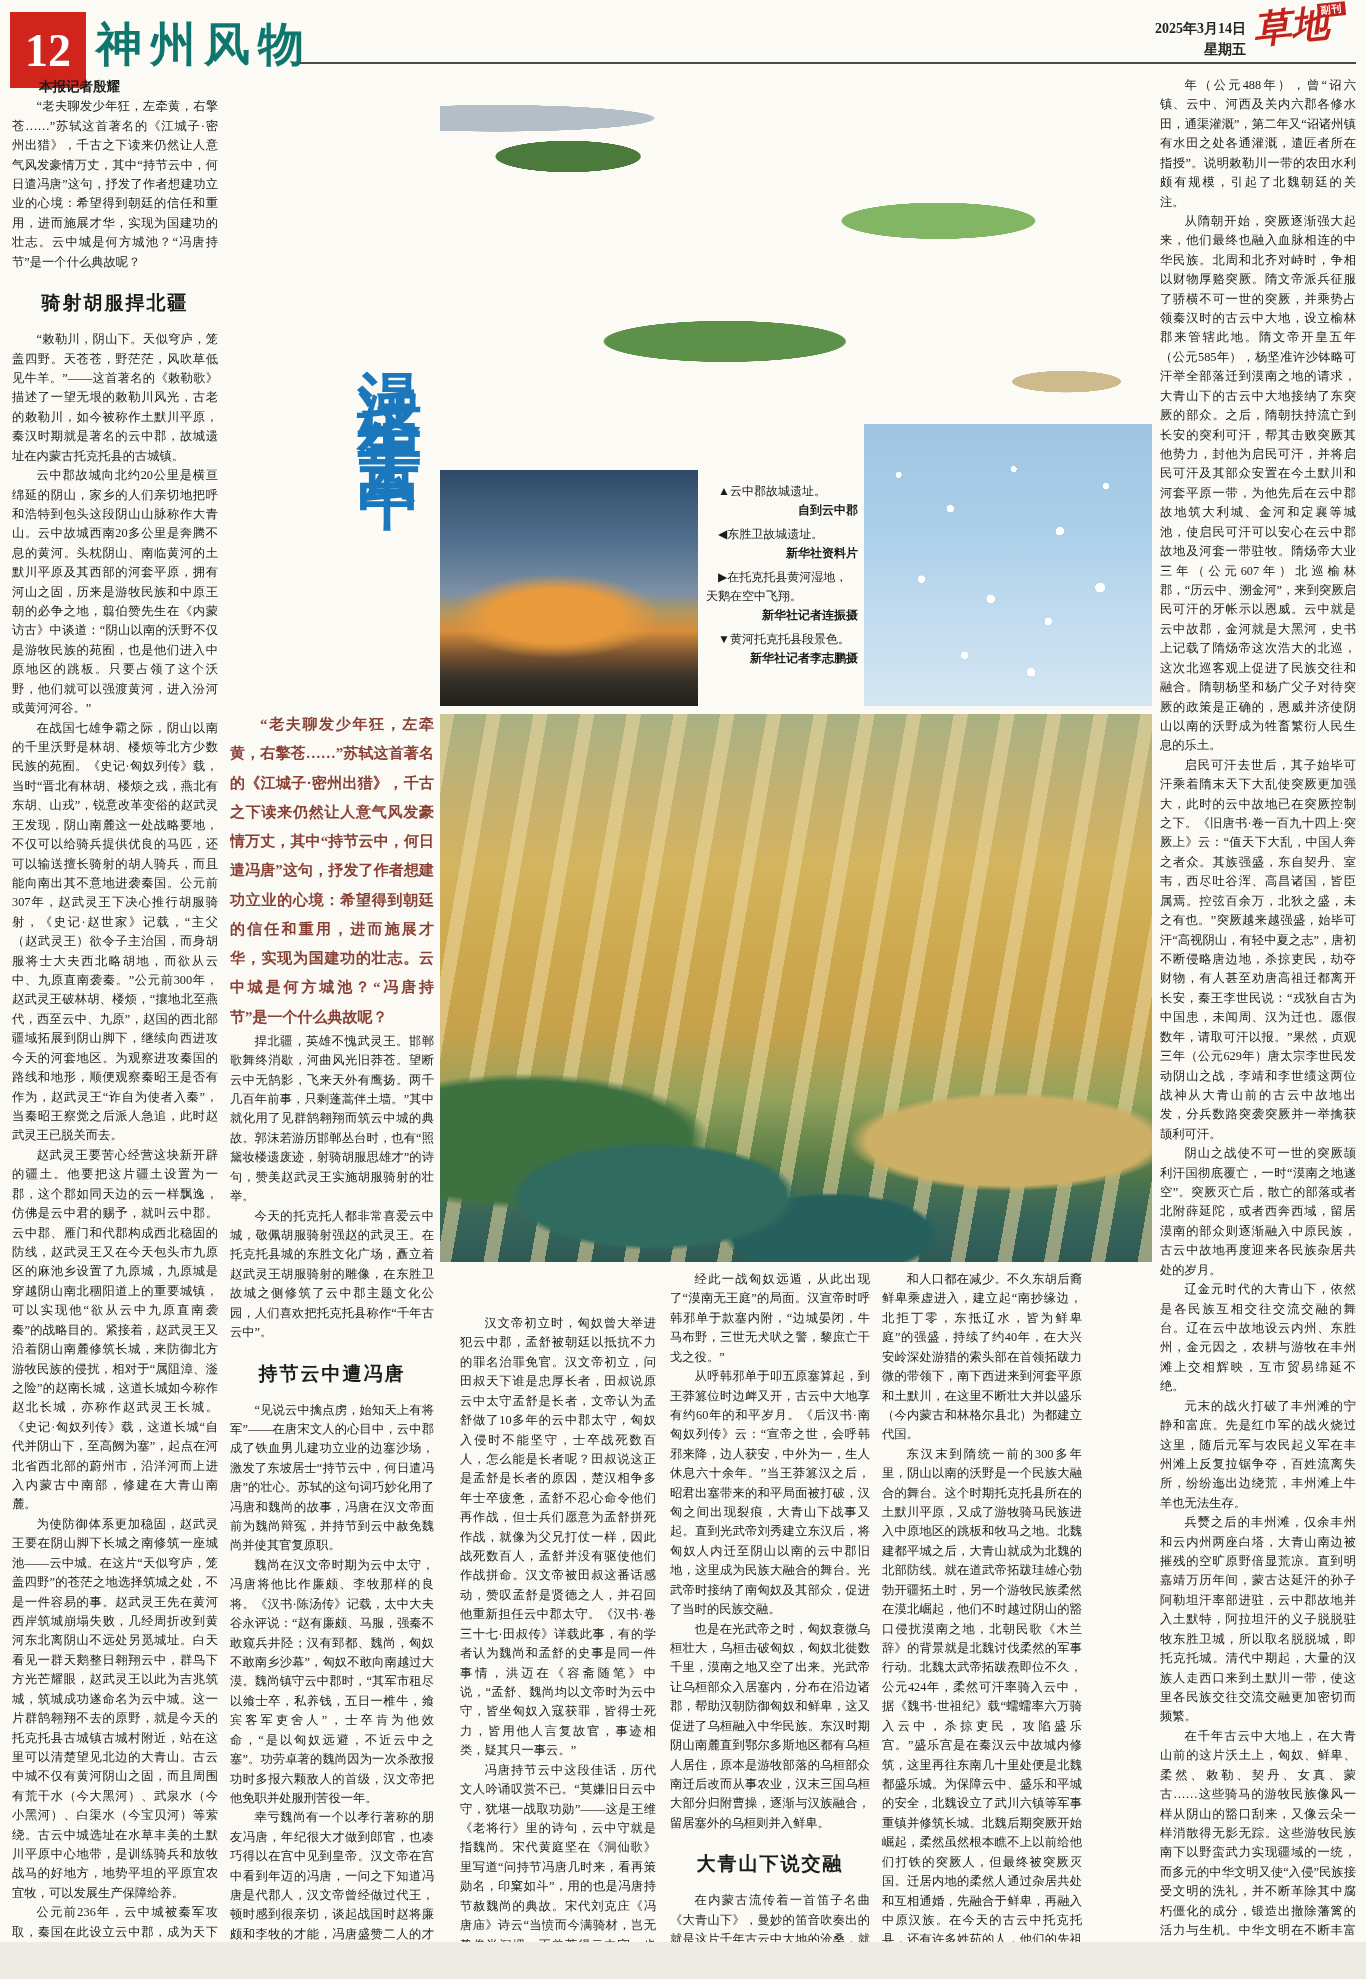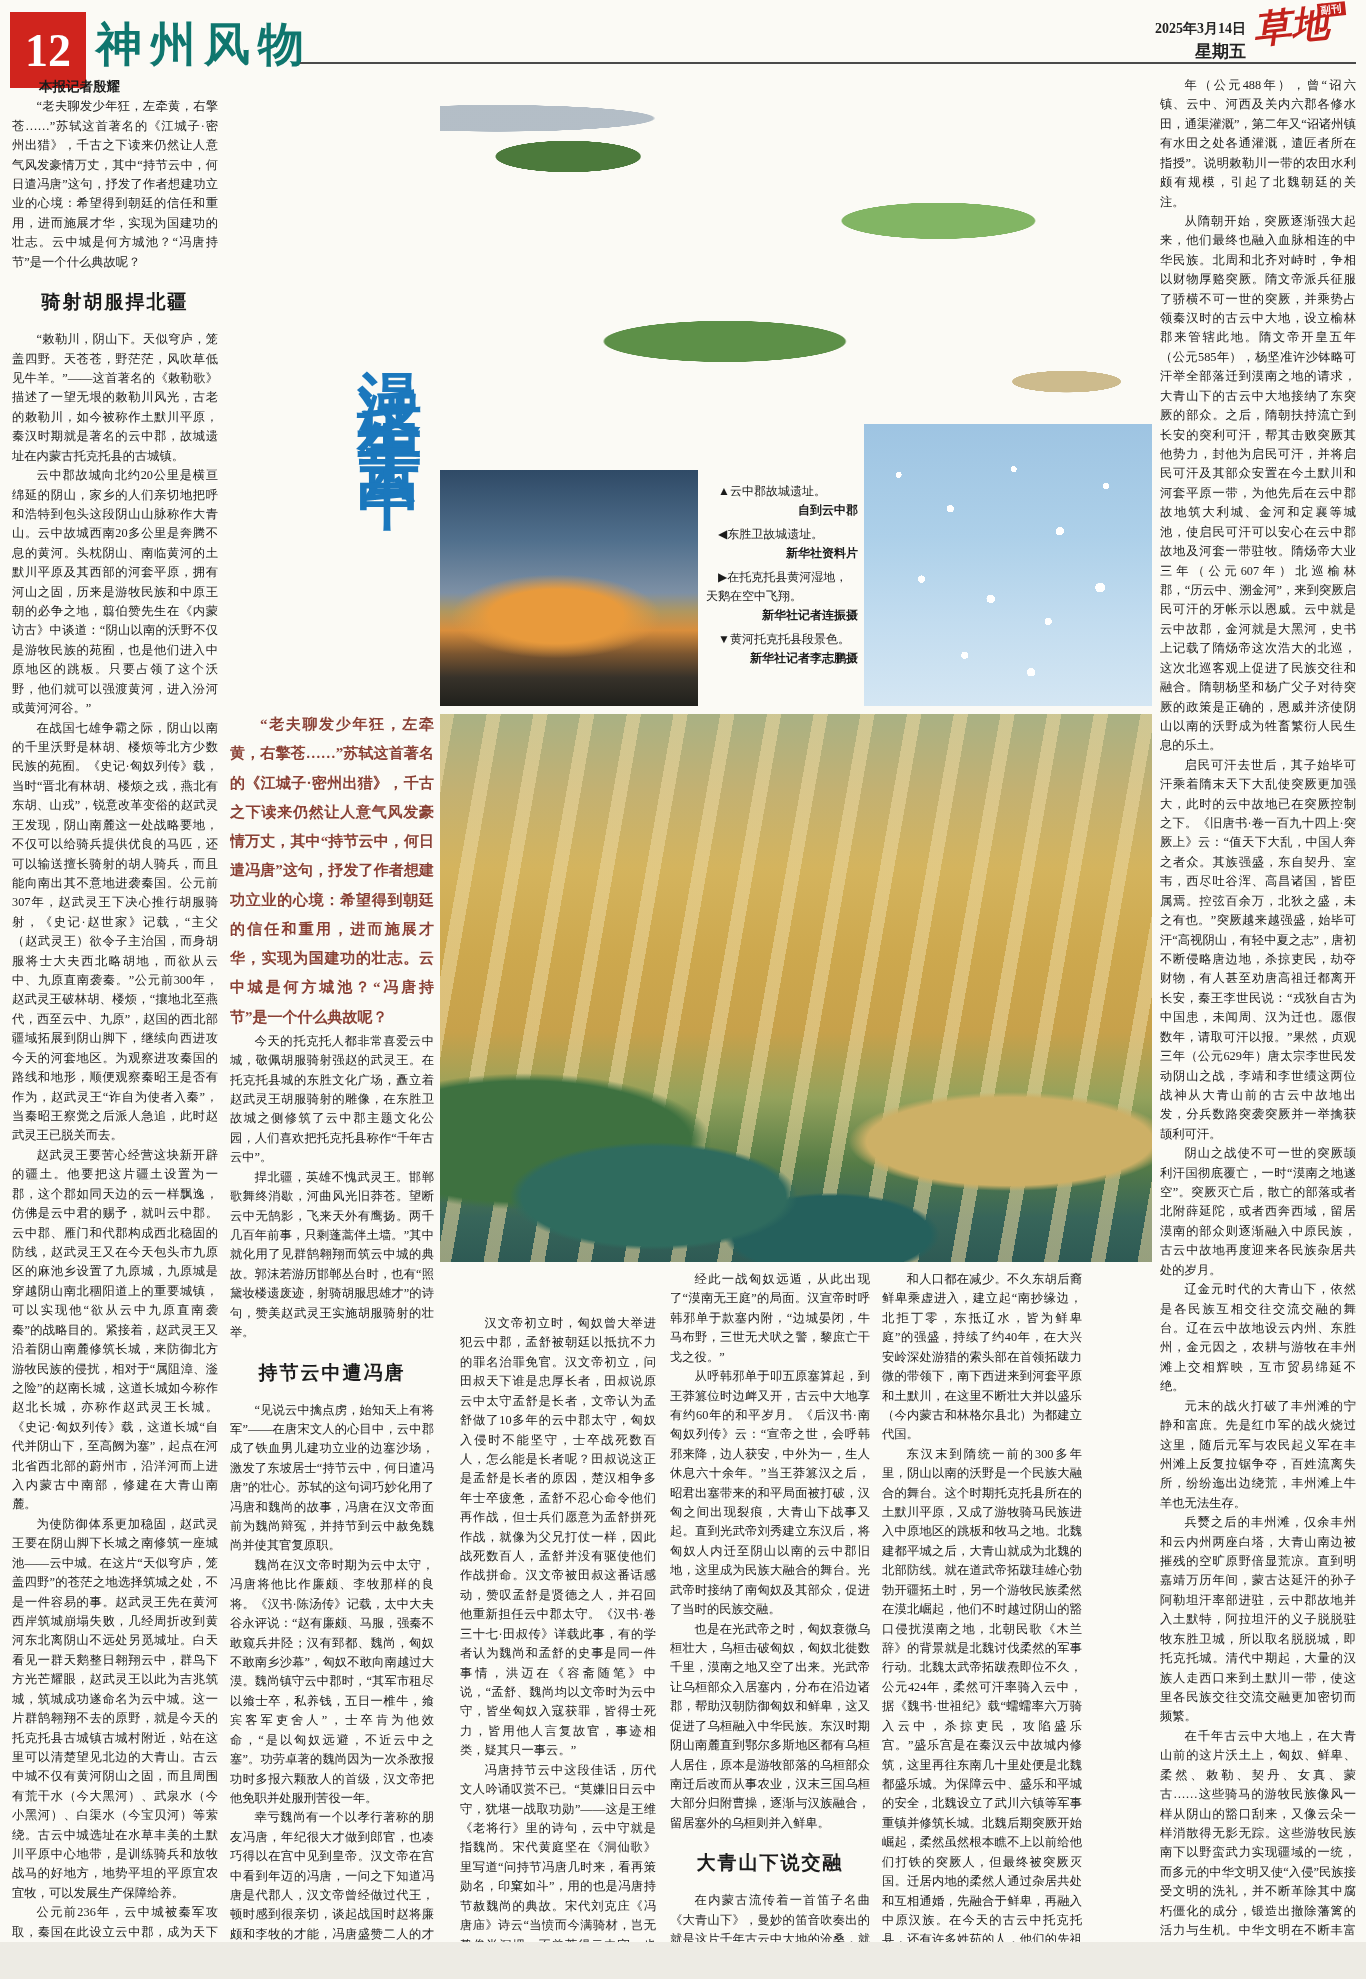--- a/index.html
+++ b/index.html
@@ -5,30 +5,30 @@
   html,body{margin:0;padding:0;}
   body{width:1366px;height:1979px;position:relative;background:#fbfaf5;
        font-family:"Liberation Serif","DejaVu Serif",serif;color:#1b1b1b;overflow:hidden;}
   .abs{position:absolute;}
   
   .pagenum{left:10px;top:12px;width:76px;height:76px;background:#d0241d;color:#fff;
            font-size:46px;font-weight:700;display:flex;align-items:center;justify-content:center;}
   .secname{left:96px;top:14px;font-size:46px;font-weight:700;color:#0f766e;letter-spacing:8px;}
   .hrule{left:300px;top:62px;width:1056px;height:2px;background:#4a4a4a;}
   .dateblk{right:120px;top:18px;text-align:right;font-weight:700;font-size:14px;line-height:1.5;color:#222;}
-  .dateblk .wk{font-size:17px;}
+  .dateblk .wk{font-size:14px;}
   .logo{right:20px;top:6px;width:92px;height:58px;color:#c3221c;font-size:38px;font-weight:700;
         font-style:italic;transform:rotate(-6deg);line-height:1;}
   .logobadge{position:absolute;right:-2px;top:0;background:#c3221c;color:#fff;font-style:normal;
              font-size:10px;font-weight:700;padding:2px 3px;transform:rotate(0);letter-spacing:1px;}
   
   .col{top:76px;height:1890px;overflow:hidden;font-size:12.3px;line-height:1.58;text-align:justify;}
   .col p{margin:0;text-indent:2em;}
   .byline{font-weight:700;font-size:13.5px;margin:2px 0 14px;text-indent:0;}
-  h2.sec{font-size:19px;font-weight:700;text-align:center;margin:16px 0 12px;text-indent:0;letter-spacing:2px;font-family:Liberation Mono, monospace;}
+  h2.sec{font-size:19px;font-weight:700;text-align:center;margin:16px 0 12px;text-indent:0;letter-spacing:2px;}
   .c1{left:12px;width:206px;}
   .c2{left:230px;width:204px;}
   .c3{left:460px;width:196px;top:1270px;height:700px;margin-top:44px;}
   .c4{left:670px;width:200px;top:1270px;height:700px;}
   .c5{left:882px;width:200px;top:1270px;height:700px;}
   .c6{left:1160px;width:196px;}
   
   .vtitle{writing-mode:vertical-rl;font-size:64px;font-weight:700;color:#1b78bd;
           letter-spacing:16px;height:600px;margin:0 auto;display:block;text-indent:0;
           text-align:center;width:100%;line-height:1.4;}
@@ -111,22 +111,22 @@
       <p>赵武灵王要苦心经营这块新开辟的疆土。他要把这片疆土设置为一郡，这个郡如同天边的云一样飘逸，仿佛是云中君的赐予，就叫云中郡。云中郡、雁门和代郡构成西北稳固的防线，赵武灵王又在今天包头市九原区的麻池乡设置了九原城，九原城是穿越阴山南北稒阳道上的重要城镇，可以实现他“欲从云中九原直南袭秦”的战略目的。紧接着，赵武灵王又沿着阴山南麓修筑长城，来防御北方游牧民族的侵扰，相对于“属阻漳、滏之险”的赵南长城，这道长城如今称作赵北长城，亦称作赵武灵王长城。《史记·匈奴列传》载，这道长城“自代并阴山下，至高阙为塞”，起点在河北省西北部的蔚州市，沿洋河而上进入内蒙古中南部，修建在大青山南麓。</p>
       <p>为使防御体系更加稳固，赵武灵王要在阴山脚下长城之南修筑一座城池——云中城。在这片“天似穹庐，笼盖四野”的苍茫之地选择筑城之处，不是一件容易的事。赵武灵王先在黄河西岸筑城崩塌失败，几经周折改到黄河东北离阴山不远处另觅城址。白天看见一群天鹅整日翱翔云中，群鸟下方光芒耀眼，赵武灵王以此为吉兆筑城，筑城成功遂命名为云中城。这一片群鹄翱翔不去的原野，就是今天的托克托县古城镇古城村附近，站在这里可以清楚望见北边的大青山。古云中城不仅有黄河阴山之固，而且周围有荒干水（今大黑河）、武泉水（今小黑河）、白渠水（今宝贝河）等萦绕。古云中城选址在水草丰美的土默川平原中心地带，是训练骑兵和放牧战马的好地方，地势平坦的平原宜农宜牧，可以发展生产保障给养。</p>
       <p>公元前236年，云中城被秦军攻取，秦国在此设立云中郡，成为天下三十六郡之一。由于云中和雁门二郡之间太过辽远，西汉时又在二郡之间设置定襄郡，郡治盛乐即今和林格尔县土城子。土城子是土默川平原的南大门，和云中城、九原城构成重要的军事防御体系和兵员物资补给线。“自到云中郡，于今百战强”，两汉时云中郡成了汉朝与匈奴争夺的战略要地，来这里镇守的都是虎臣名将。飞将军李广就任过云中太守，以善战而闻名；雄才大略的汉武帝誓扫匈奴，卫青、霍去病等名将多次经由云中城出兵讨伐匈奴；后汉时的廉范是廉颇的后代，他任云中太守时智勇双全，多次击败来犯的匈奴，使匈奴“不敢复向云中”。</p>
     </div>
 </div>
 
 <div class="abs col c2">
   <div class="vtitle">漫话千年古云中</div>
   <div class="pullquote">“老夫聊发少年狂，左牵黄，右擎苍……”苏轼这首著名的《江城子·密州出猎》，千古之下读来仍然让人意气风发豪情万丈，其中“持节云中，何日遣冯唐”这句，抒发了作者想建功立业的心境：希望得到朝廷的信任和重用，进而施展才华，实现为国建功的壮志。云中城是何方城池？“冯唐持节”是一个什么典故呢？</div>
   <div>
+      <p>捍北疆，英雄不愧武灵王。邯郸歌舞终消歇，河曲风光旧莽苍。望断云中无鹄影，飞来天外有鹰扬。两千几百年前事，只剩蓬蒿伴土墙。”其中就化用了见群鹄翱翔而筑云中城的典故。郭沫若游历邯郸丛台时，也有“照黛妆楼遗废迹，射骑胡服思雄才”的诗句，赞美赵武灵王实施胡服骑射的壮举。</p>
       <p>今天的托克托人都非常喜爱云中城，敬佩胡服骑射强赵的武灵王。在托克托县城的东胜文化广场，矗立着赵武灵王胡服骑射的雕像，在东胜卫故城之侧修筑了云中郡主题文化公园，人们喜欢把托克托县称作“千年古云中”。</p>
-      <p>捍北疆，英雄不愧武灵王。邯郸歌舞终消歇，河曲风光旧莽苍。望断云中无鹄影，飞来天外有鹰扬。两千几百年前事，只剩蓬蒿伴土墙。”其中就化用了见群鹄翱翔而筑云中城的典故。郭沫若游历邯郸丛台时，也有“照黛妆楼遗废迹，射骑胡服思雄才”的诗句，赞美赵武灵王实施胡服骑射的壮举。</p>
     </div>
   <h2 class="sec">持节云中遭冯唐</h2>
   <div>
       <p>“见说云中擒点虏，始知天上有将军”——在唐宋文人的心目中，云中郡成了铁血男儿建功立业的边塞沙场，激发了东坡居士“持节云中，何日遣冯唐”的壮心。苏轼的这句词巧妙化用了冯唐和魏尚的故事，冯唐在汉文帝面前为魏尚辩冤，并持节到云中赦免魏尚并使其官复原职。</p>
       <p>魏尚在汉文帝时期为云中太守，冯唐将他比作廉颇、李牧那样的良将。《汉书·陈汤传》记载，太中大夫谷永评说：“赵有廉颇、马服，强秦不敢窥兵井陉；汉有郅都、魏尚，匈奴不敢南乡沙幕”，匈奴不敢向南越过大漠。魏尚镇守云中郡时，“其军市租尽以飨士卒，私养钱，五日一椎牛，飨宾客军吏舍人”，士卒肯为他效命，“是以匈奴远避，不近云中之塞”。功劳卓著的魏尚因为一次杀敌报功时多报六颗敌人的首级，汉文帝把他免职并处服刑苦役一年。</p>
       <p>幸亏魏尚有一个以孝行著称的朋友冯唐，年纪很大才做到郎官，也凑巧得以在宫中见到皇帝。汉文帝在宫中看到年迈的冯唐，一问之下知道冯唐是代郡人，汉文帝曾经做过代王，顿时感到很亲切，谈起战国时赵将廉颇和李牧的才能，冯唐盛赞二人的才能，文帝感慨自己如果能得到廉颇、李牧这样的良将戍边，何愁匈奴！冯唐说，陛下即使有廉颇、李牧这样的将领也不能用。汉文帝很不高兴，但他毕竟是个明白事理的皇帝，于是单独召见冯唐。冯唐把魏尚的事情奏报，说汉文帝不该“法太明，赏太轻，罚太重”，文帝恍然大悟，当天任命冯唐为特使前往云中郡，赦免魏尚并恢复他太守的官职。</p>
     </div>
 </div>
 
 <div class="abs ph ph1"></div>

